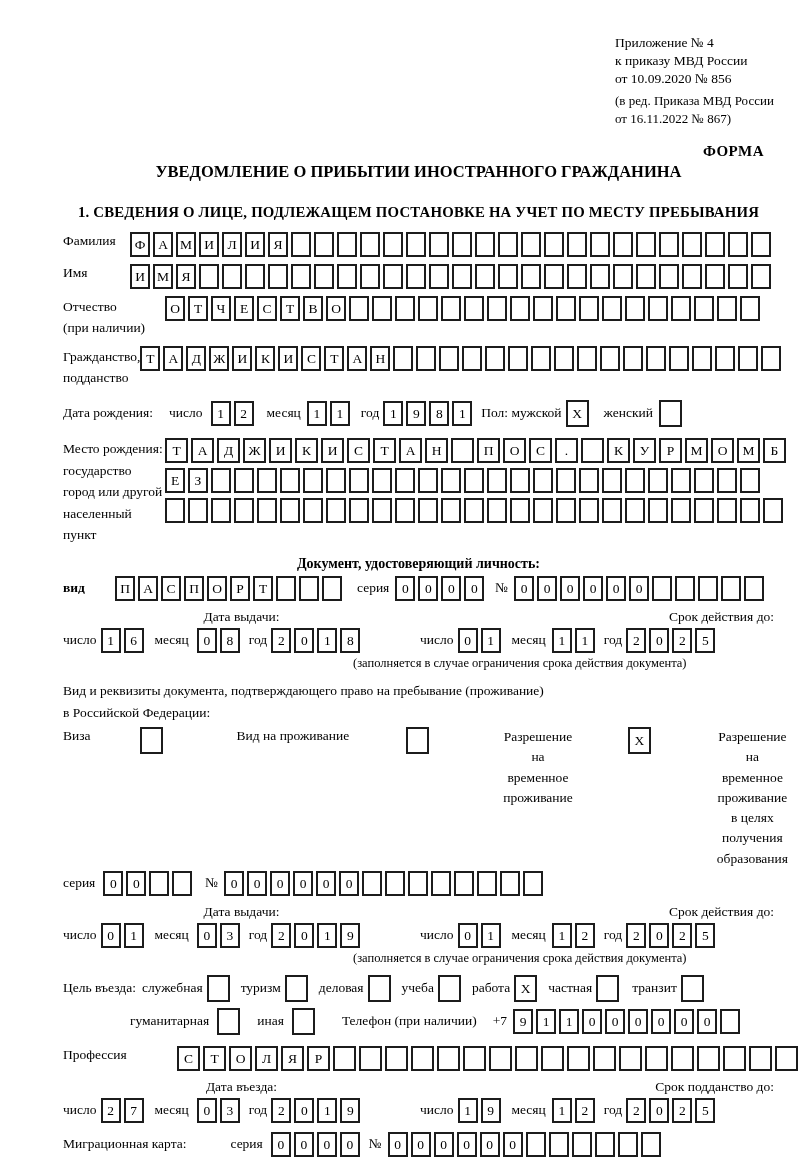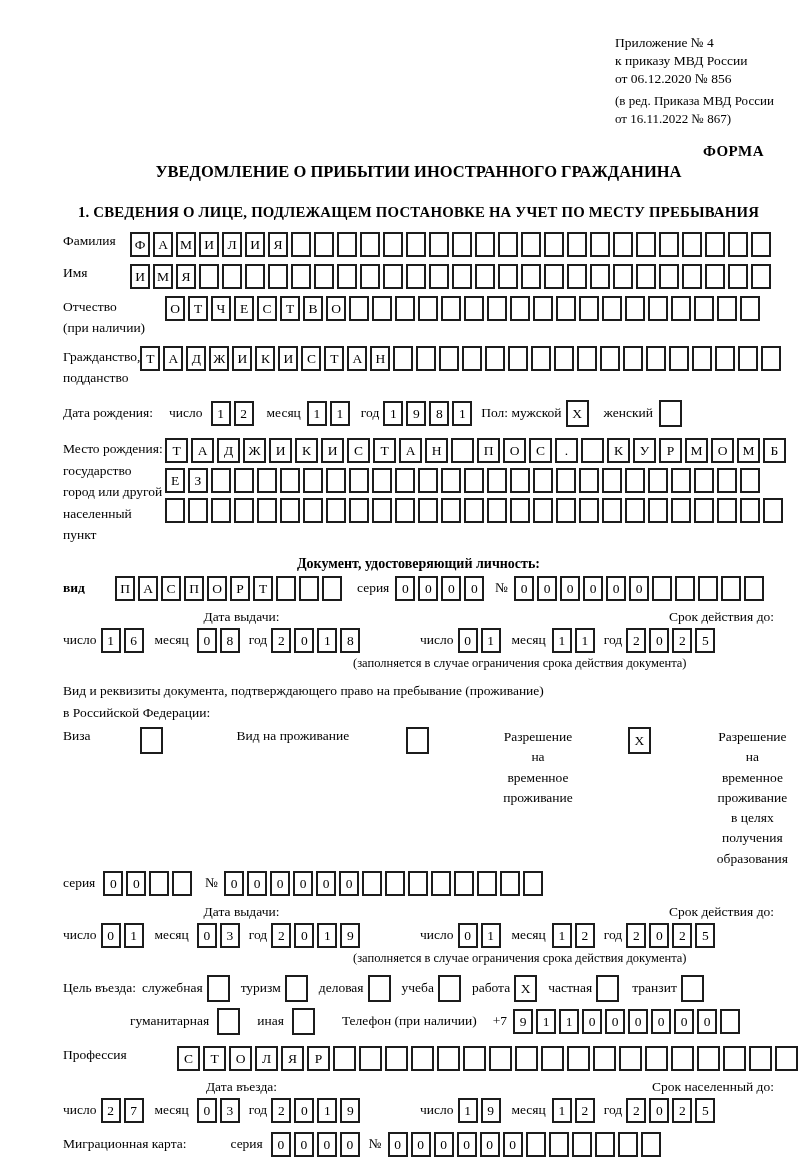--- a/index.html
+++ b/index.html
@@ -41,21 +41,21 @@
   .gap-top{margin-top:11px;}
 </style>
 </head>
 <body>
 
 <div class="page">
 
   <div class="hdr">
     <div>Приложение № 4</div>
     <div>к приказу МВД России</div>
-    <div>от 06.12.2020 № 856</div>
+    <div>от 10.09.2020 № 856</div>
   </div>
   <div class="hdr-sub">
     <div>(в ред. Приказа МВД России</div>
     <div>от 16.11.2022 № 867)</div>
   </div>
   <div class="forma">ФОРМА</div>
 
   <div class="title">
     <div>УВЕДОМЛЕНИЕ О ПРИБЫТИИ ИНОСТРАННОГО ГРАЖДАНИНА</div>
   </div>
@@ -593,21 +593,21 @@
         <span class="cell wide"></span>
         <span class="cell wide"></span>
         <span class="cell wide"></span>
         <span class="cell wide"></span>
         <span class="cell wide"></span>
       </span>
   </div>
 
   <div class="dates-head">
     <span class="dh-left">Дата въезда:</span>
-    <span class="dh-right">Срок населенный до:</span>
+    <span class="dh-right">Срок подданство до:</span>
   </div>
   <div class="date-row">
     <div class="dgroup dgroup-left">
       <span class="lbl mr4">число</span>
       <span class="cells mr8">
           <span class="cell">2</span>
           <span class="cell">7</span>
         </span>
       <span class="lbl mr8">месяц</span>
       <span class="cells mr6">

